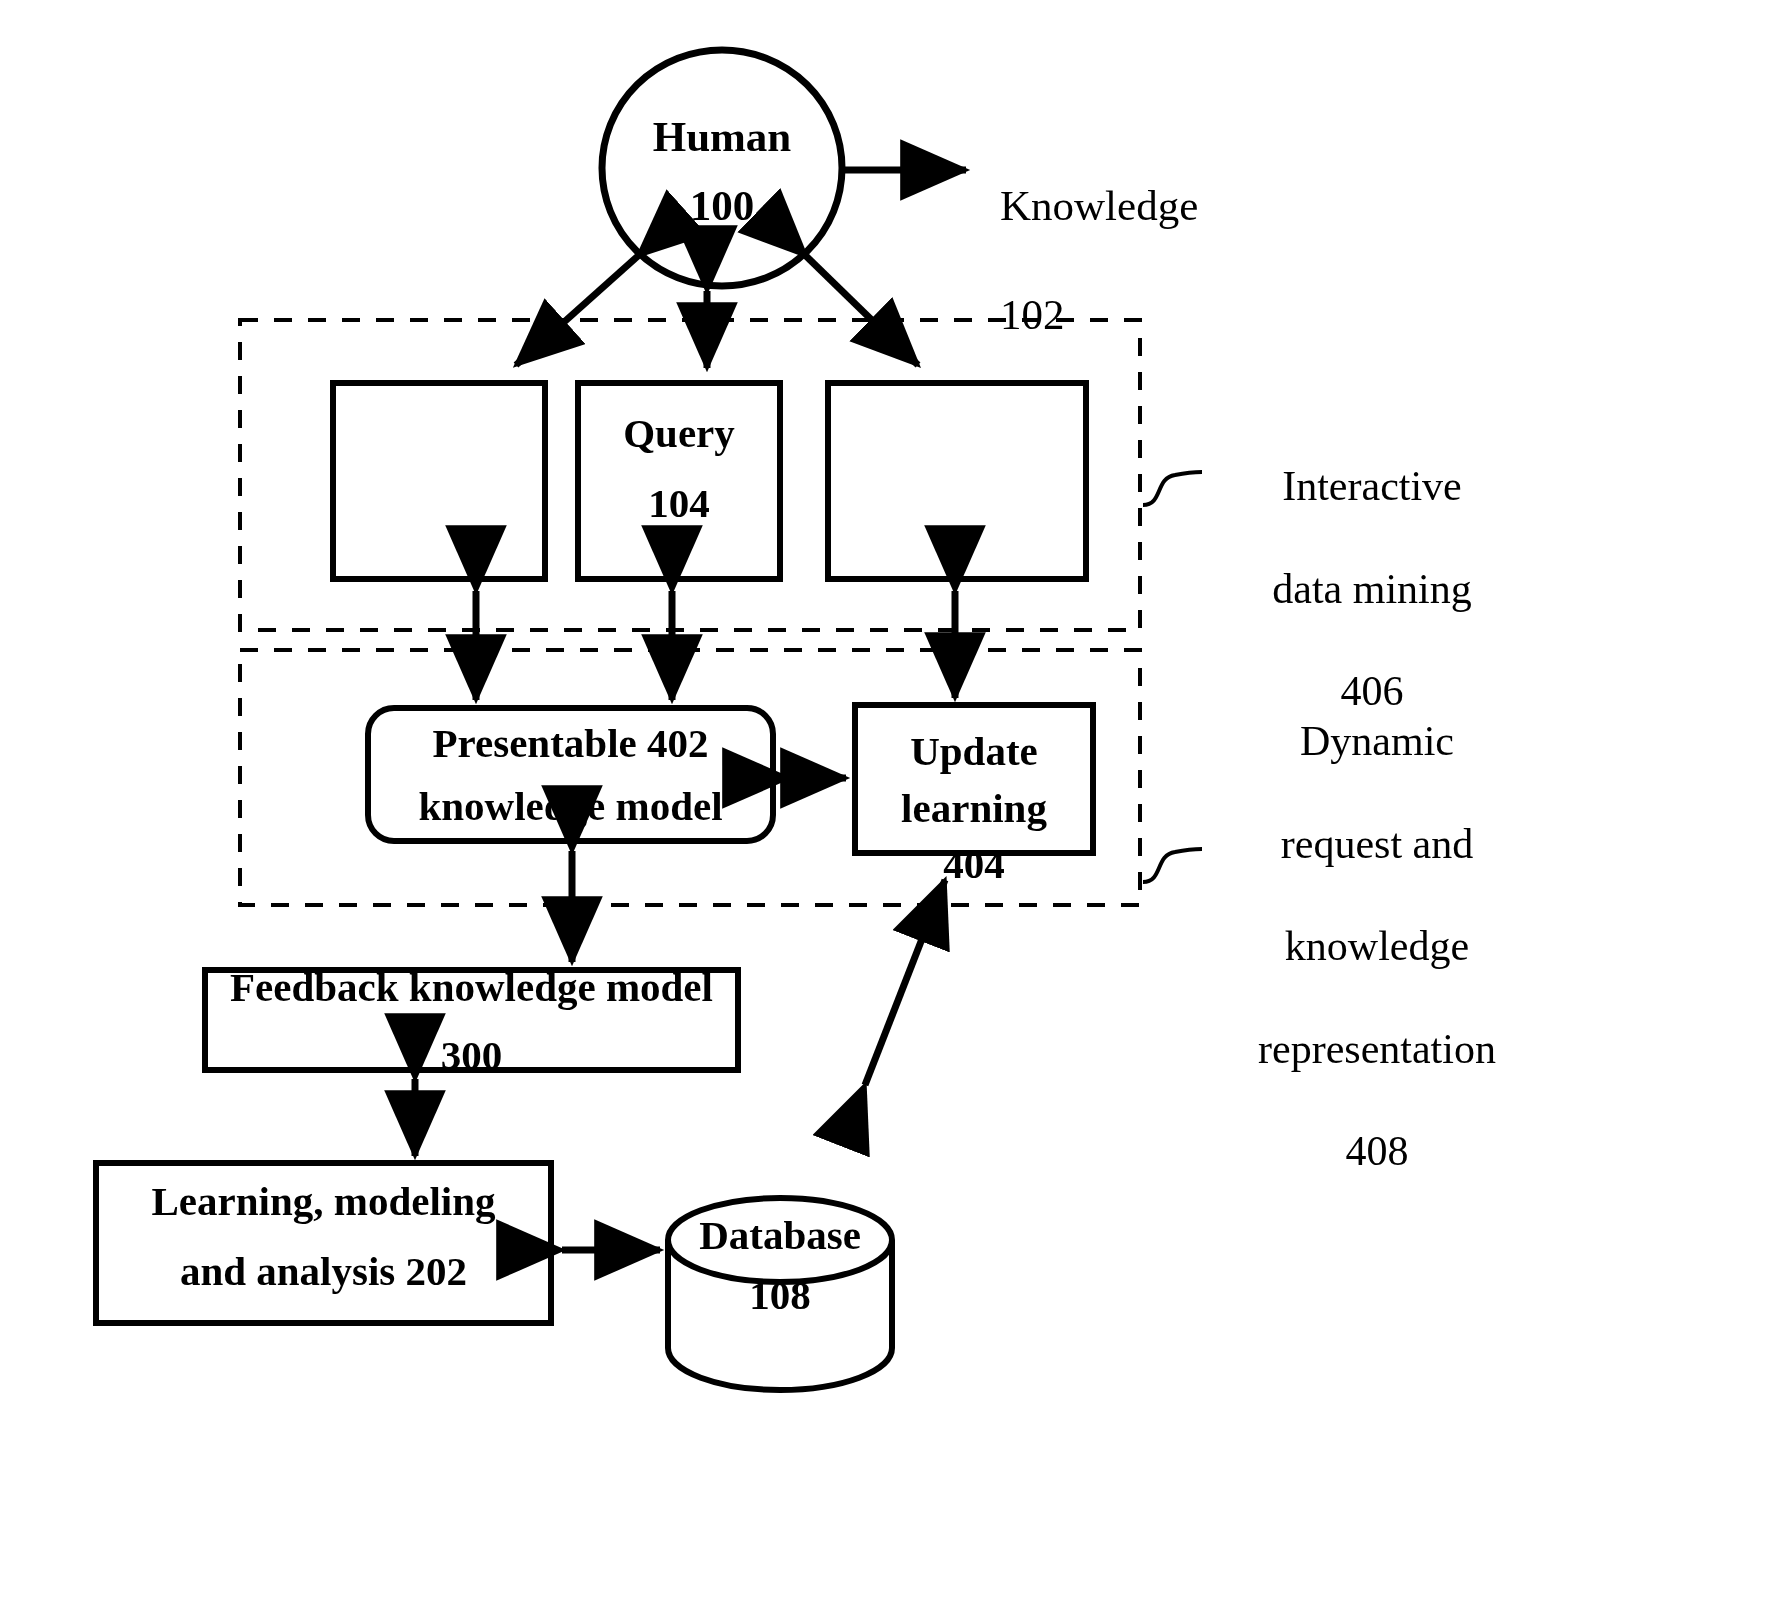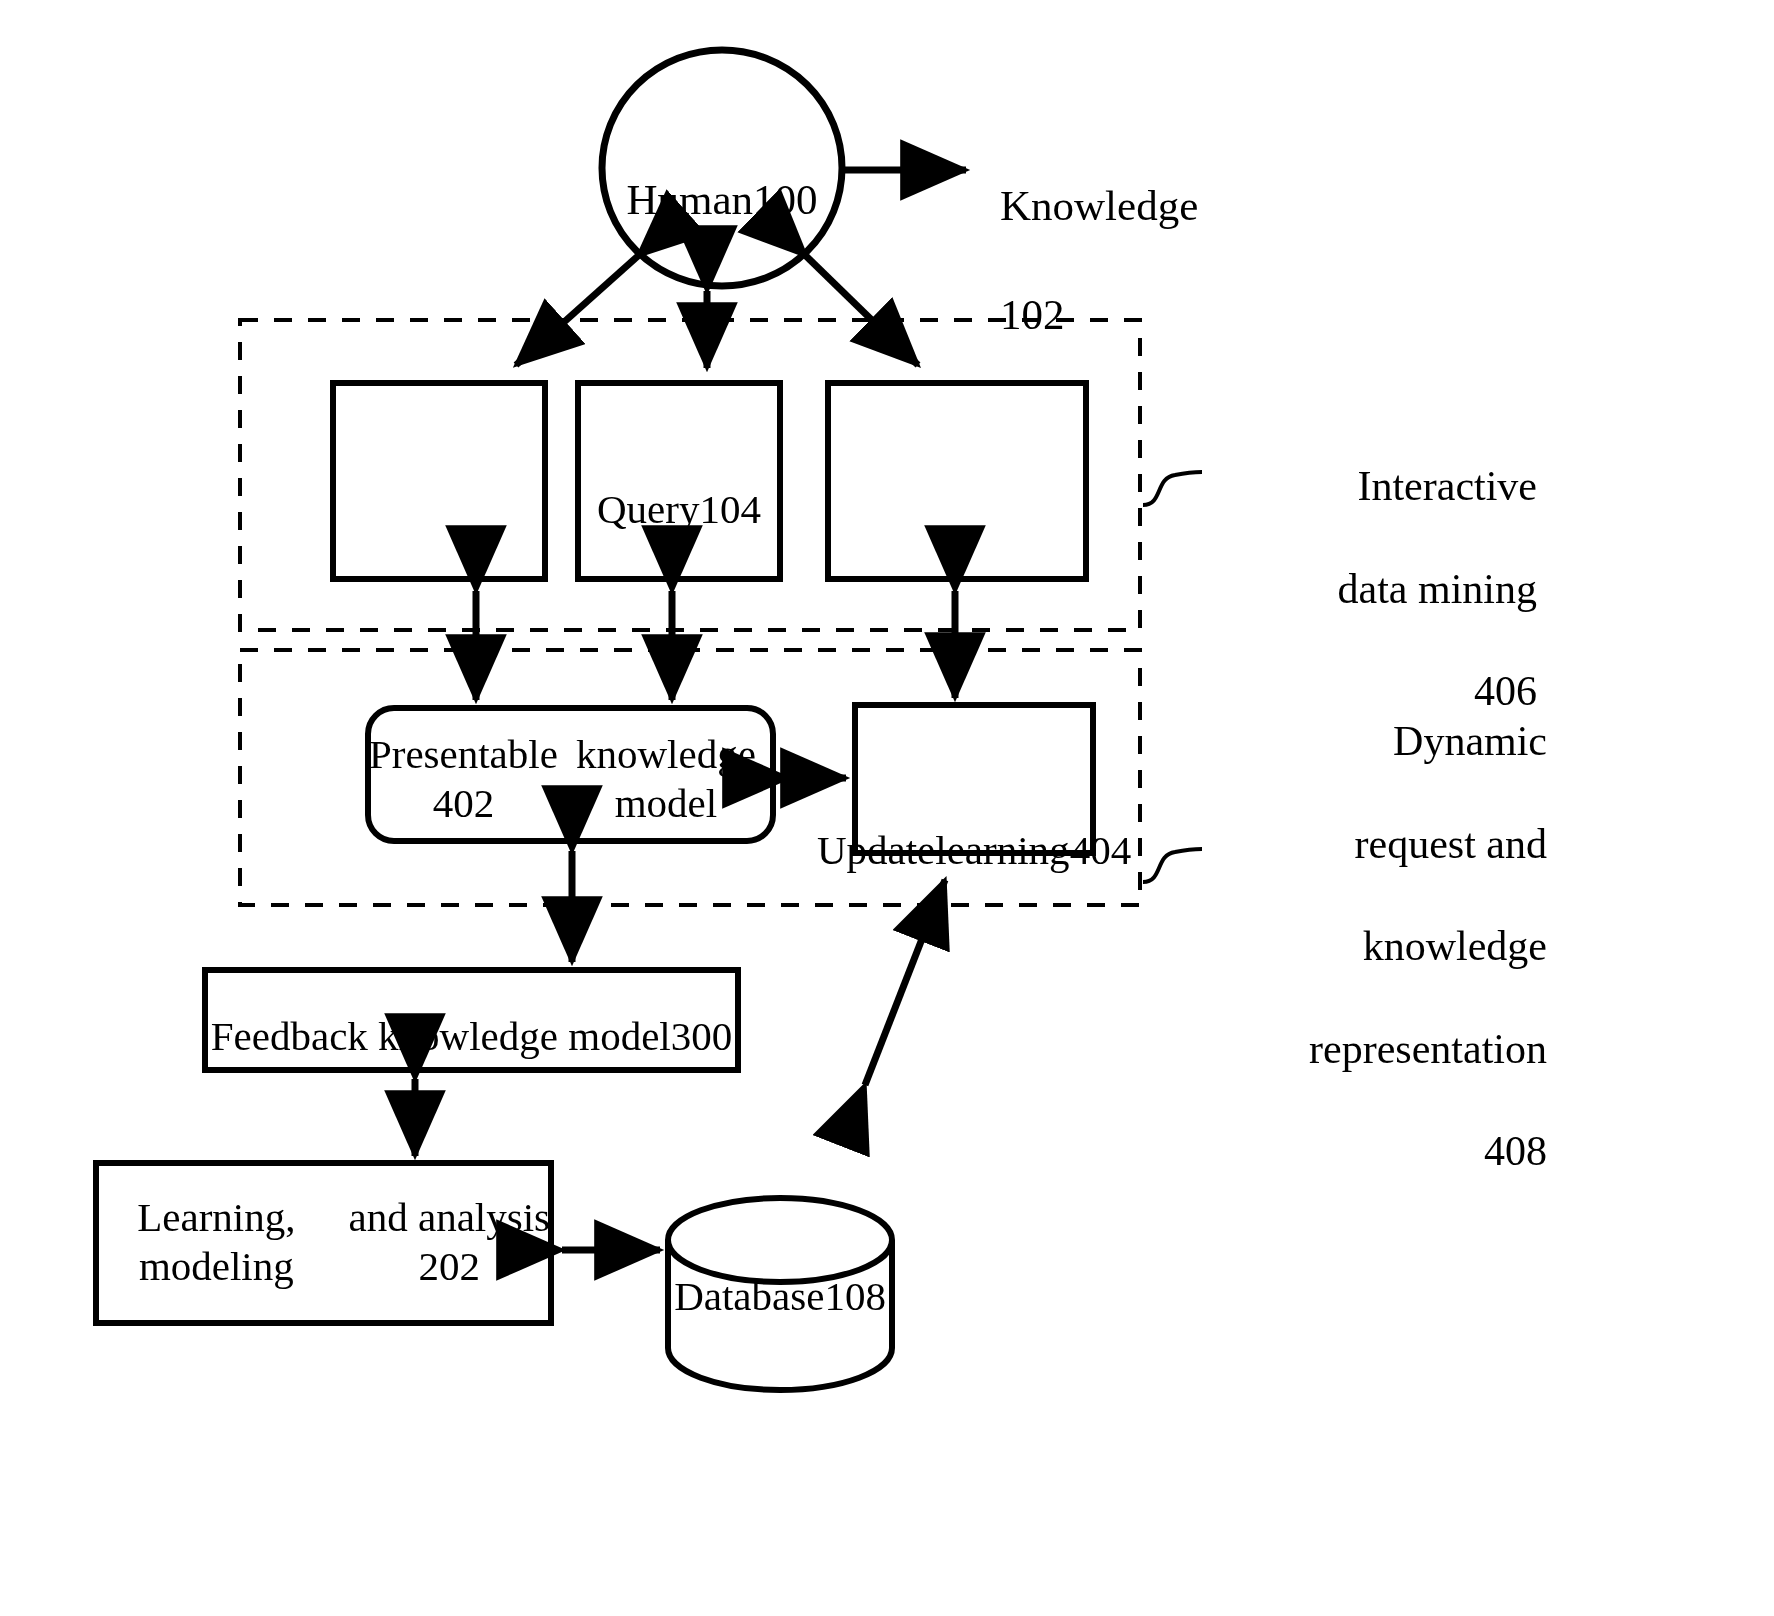--- a/index.html
+++ b/index.html
@@ -30,28 +30,29 @@
   .node-label {
     position: absolute;
     text-align: center;
     line-height: 1.18;
     color: #000;
     white-space: pre-line;
     pointer-events: none;
   }
   .box-label {
     display: flex;
-    align-items: flex-end;
+    align-items: center;
     justify-content: center;
-    flex-direction: row;
+    flex-direction: column;
+    font-weight: bold;
   }
   .lbl-line { display: block; }
   .side-label {
     position: absolute;
-    text-align: right;
+    text-align: center;
     line-height: 1.22;
     white-space: pre-line;
   }
   .fs-big   { font-size: 43px; }
   .fs-box   { font-size: 41px; }
   .fs-side  { font-size: 42px; }
 </style>
 </head>
 <body>
 

